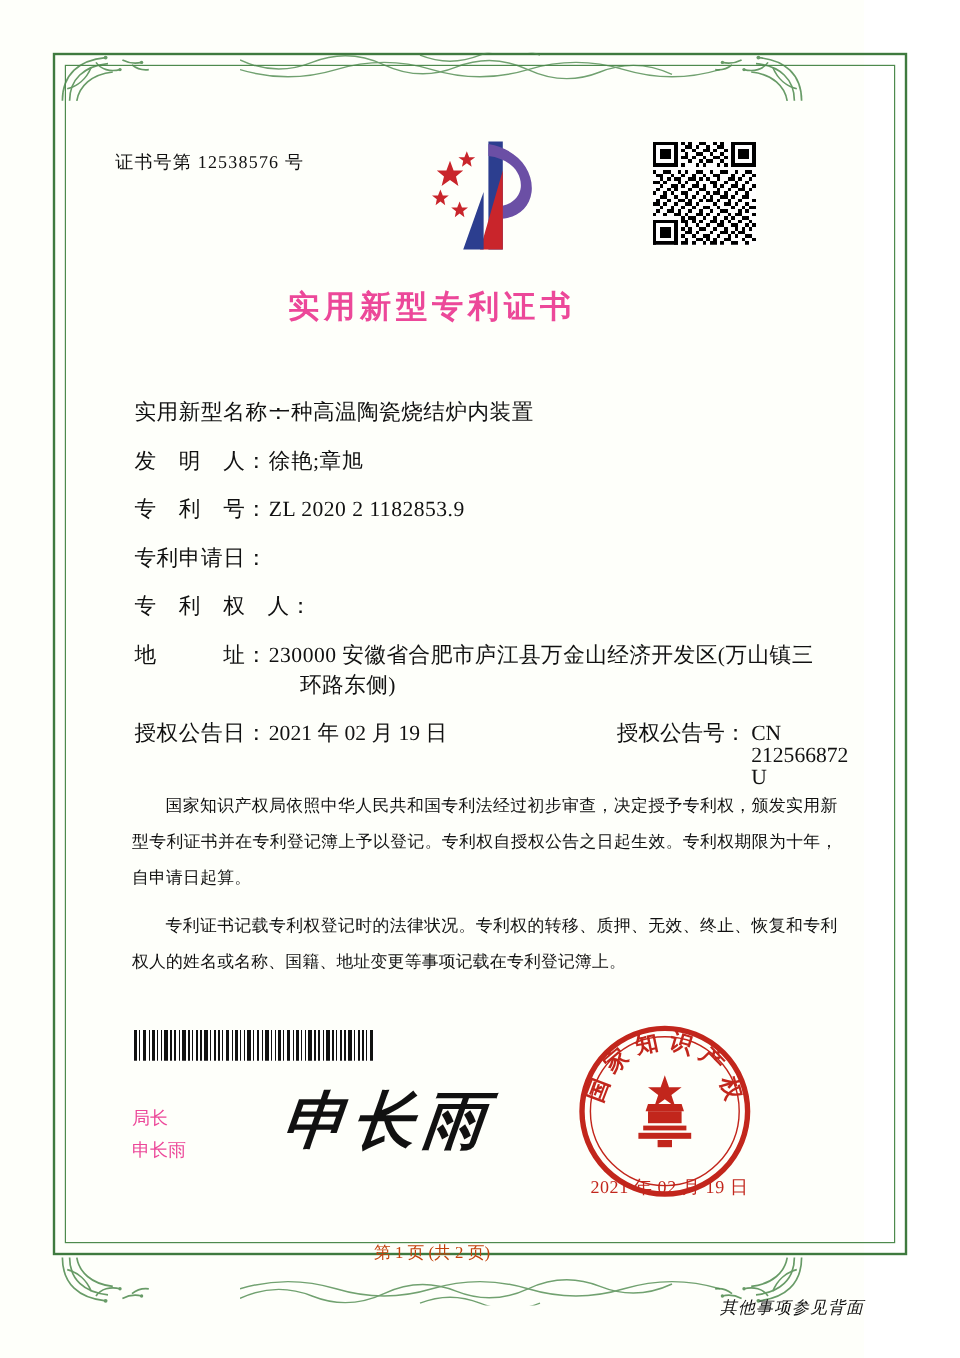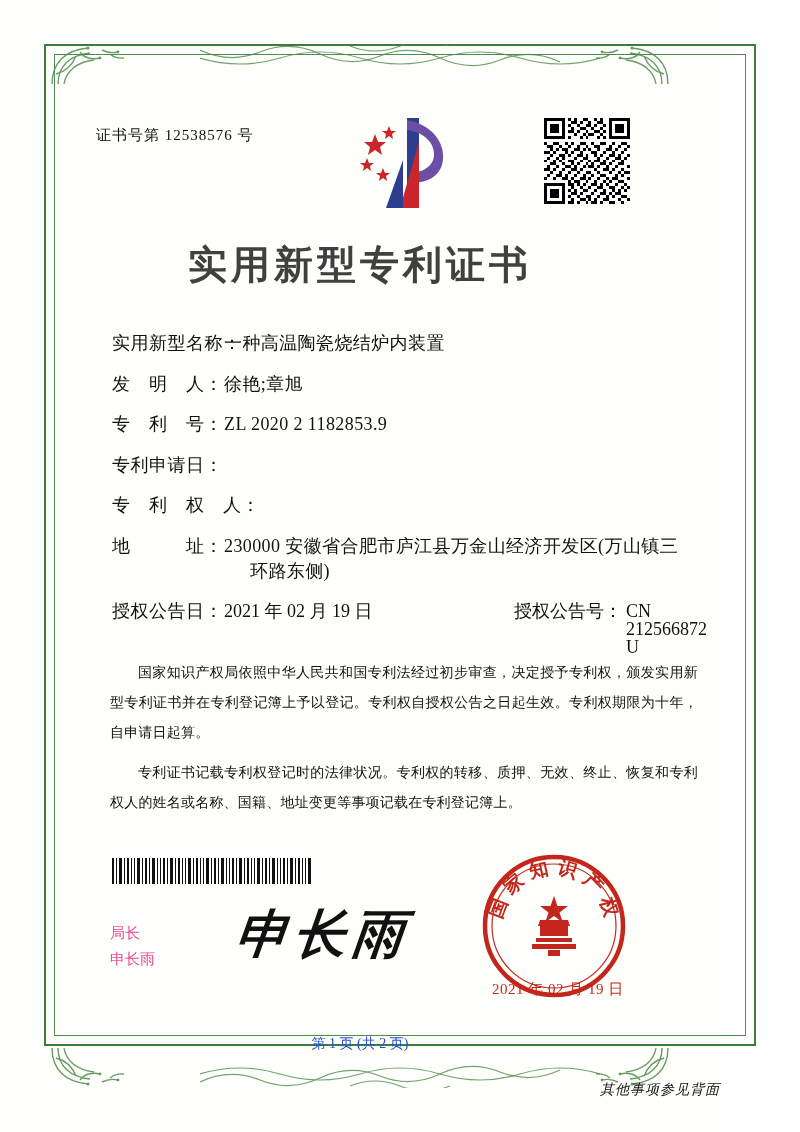--- a/index.html
+++ b/index.html
@@ -81,24 +81,24 @@
     position: absolute;
     right: 90px; top: 118px;
     width: 86px; height: 86px;
   }
   .qr svg { display:block; }
 
   .main-title {
     position: absolute;
     left: 0; right: 0; top: 238px;
     text-align: center;
-    font-size: 39px;
+    font-size: 26px;
     font-weight: bold;
     letter-spacing: 4px;
-    color: #404040;
+    color: #ec4899;
     font-family: "Liberation Serif", "DejaVu Serif", serif;
   }
 
   
   .fields {
     position: absolute;
     left: 112px; top: 334px;
     width: 600px;
     font-size: 18px;
     color: #111;
@@ -186,21 +186,21 @@
     color: #c2261c;
     letter-spacing: 0.5px;
   }
 
   
   .page-num {
     position: absolute;
     left: 0; right: 0; top: 1035px;
     text-align: center;
     font-size: 14px;
-    color: #1d4ed8;
+    color: #c2410c;
   }
   .footer-note {
     position: absolute;
     left: 0; right: 0; top: 1081px;
     text-align: right;
     font-size: 14px;
     color: #111;
     letter-spacing: 1px;
     font-style: italic;
   }

